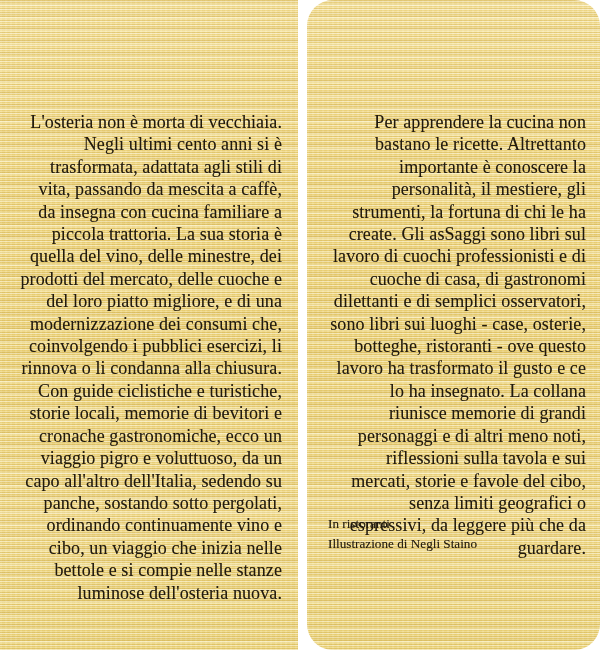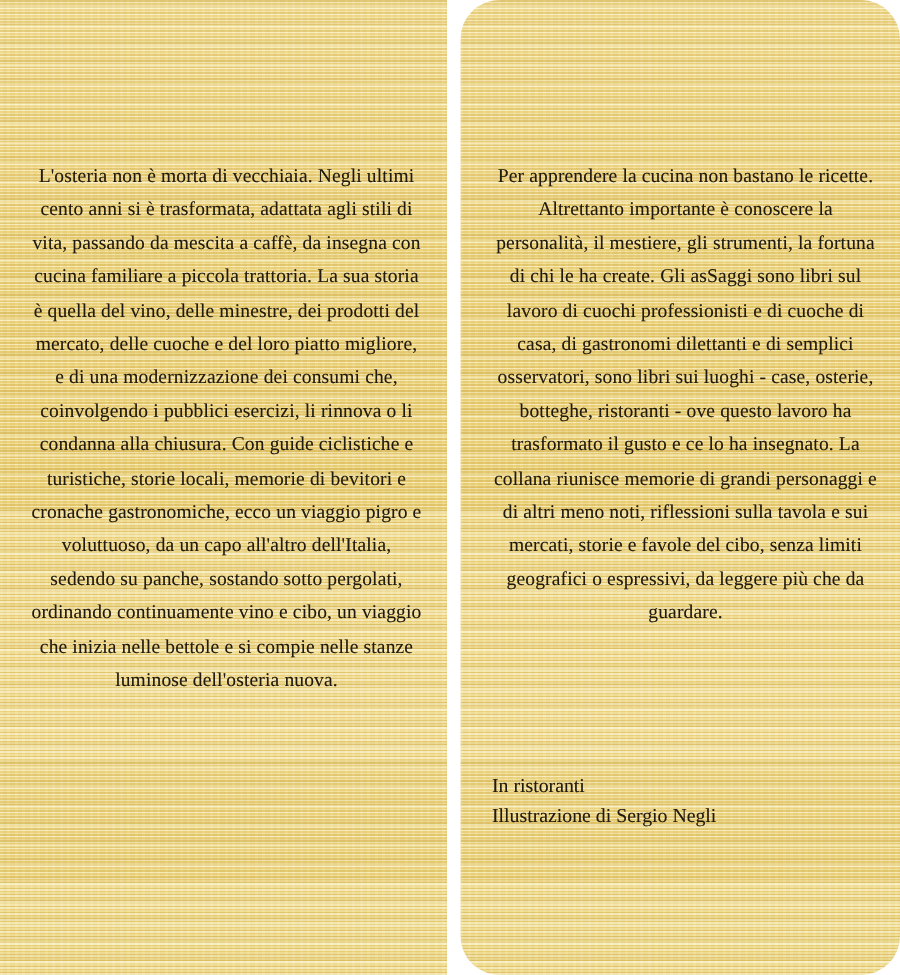--- a/index.html
+++ b/index.html
@@ -68,24 +68,24 @@
     pointer-events: none;
   }
 
   .panel-left  { width: 298px; }
   .gutter      { width: 9px; height: 650px; background: #ffffff; }
   .panel-right { width: 293px; border-radius: 26px; }
 
   .text-block {
     position: absolute;
     color: #211a0e;
-    font-size: 13px;
+    font-size: 18px;
     line-height: 22.4px;
     letter-spacing: 0.1px;
-    text-align: center;
+    text-align: right;
     z-index: 2;
     text-shadow: 0 0 0.4px rgba(40,30,10,0.35);
     font-family: Liberation Serif, serif;
   }
 
   .col-left-text {
     left: 20px;
     top: 93px;
     width: 262px;
   }
@@ -116,17 +116,17 @@
     <p class="text-block col-left-text">L'osteria non è morta di vecchiaia. Negli ultimi cento anni si è trasformata, adattata agli stili di vita, passando da mescita a caffè, da insegna con cucina familiare a piccola trattoria. La sua storia è quella del vino, delle minestre, dei prodotti del mercato, delle cuoche e del loro piatto migliore, e di una modernizzazione dei consumi che, coinvolgendo i pubblici esercizi, li rinnova o li condanna alla chiusura. Con guide ciclistiche e turistiche, storie locali, memorie di bevitori e cronache gastronomiche, ecco un viaggio pigro e voluttuoso, da un capo all'altro dell'Italia, sedendo su panche, sostando sotto pergolati, ordinando continuamente vino e cibo, un viaggio che inizia nelle bettole e si compie nelle stanze luminose dell'osteria nuova.</p>
   </div>
 
   <div class="gutter"></div>
 
   <div class="panel panel-right">
     <p class="text-block col-right-text">Per apprendere la cucina non bastano le ricette. Altrettanto importante è conoscere la personalità, il mestiere, gli strumenti, la fortuna di chi le ha create. Gli asSaggi sono libri sul lavoro di cuochi professionisti e di cuoche di casa, di gastronomi dilettanti e di semplici osservatori, sono libri sui luoghi - case, osterie, botteghe, ristoranti - ove questo lavoro ha trasformato il gusto e ce lo ha insegnato. La collana riunisce memorie di grandi personaggi e di altri meno noti, riflessioni sulla tavola e sui mercati, storie e favole del cibo, senza limiti geografici o espressivi, da leggere più che da guardare.</p>
 
     <div class="credits">
       <div>In ristoranti</div>
-      <div>Illustrazione di Sergio Negli</div>
+      <div>Illustrazione di Negli Staino</div>
     </div>
   </div>
 
 </div>
 
 </body></html>

